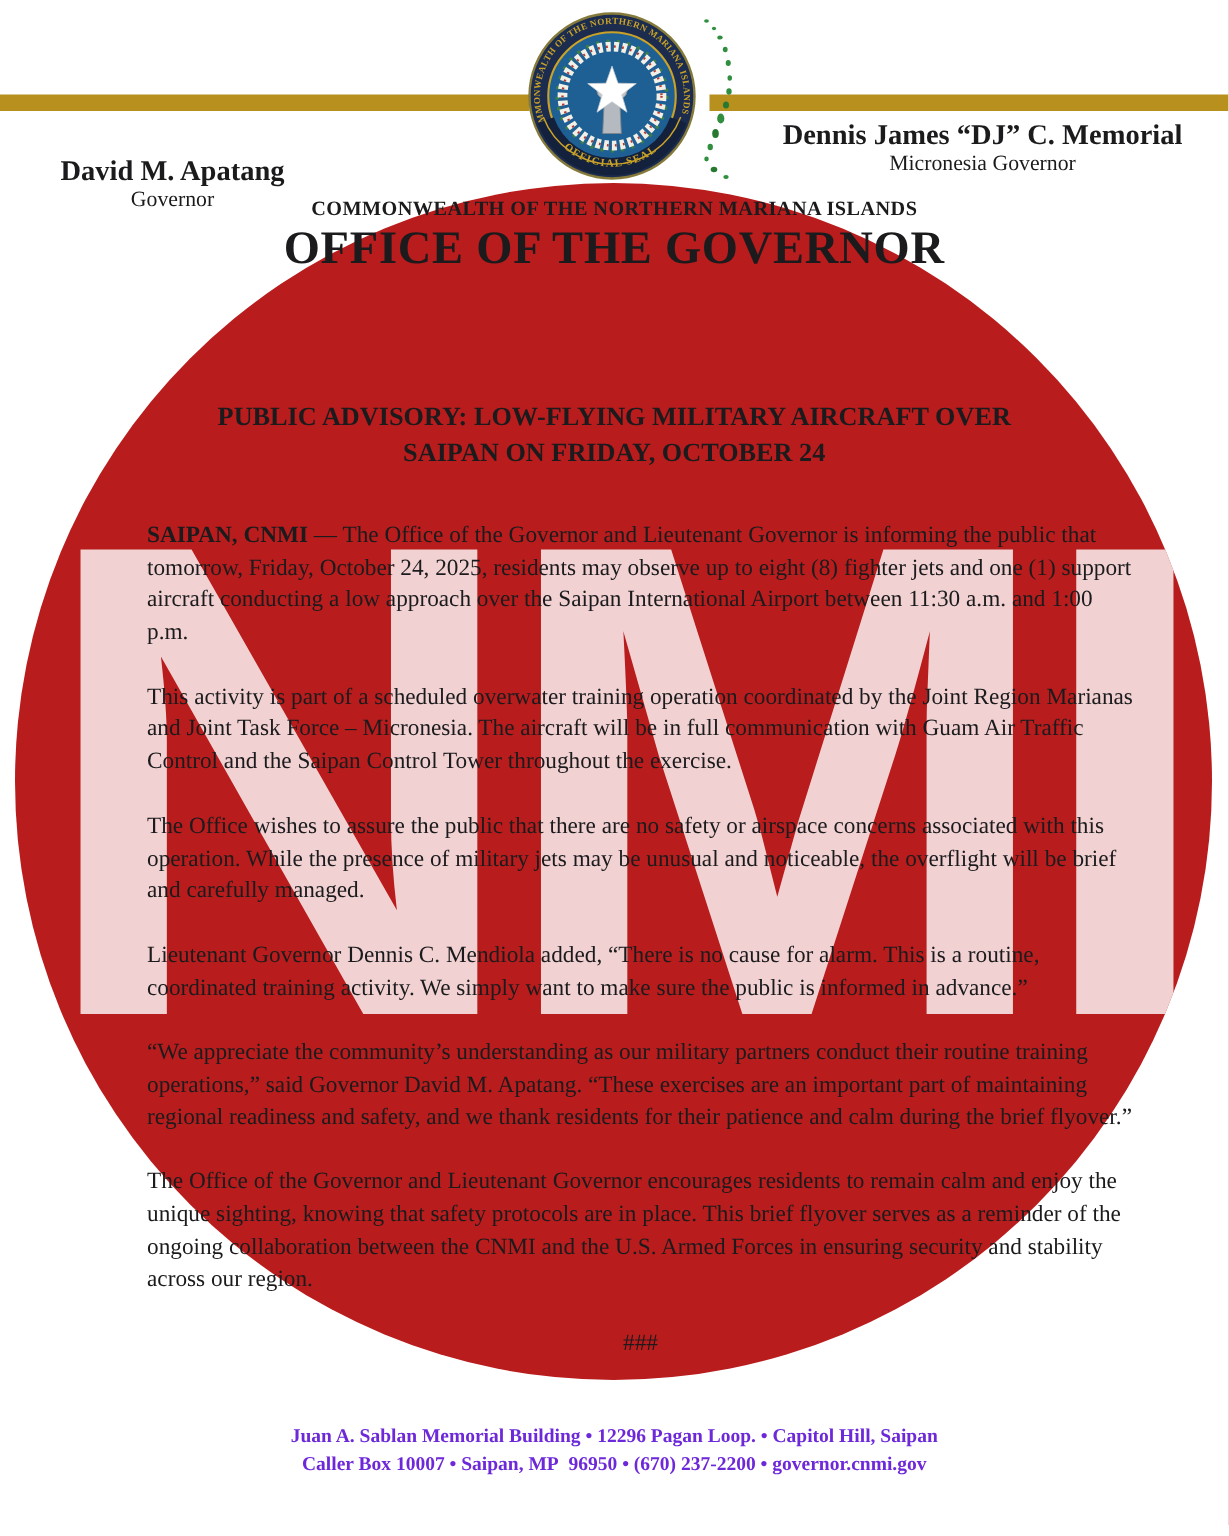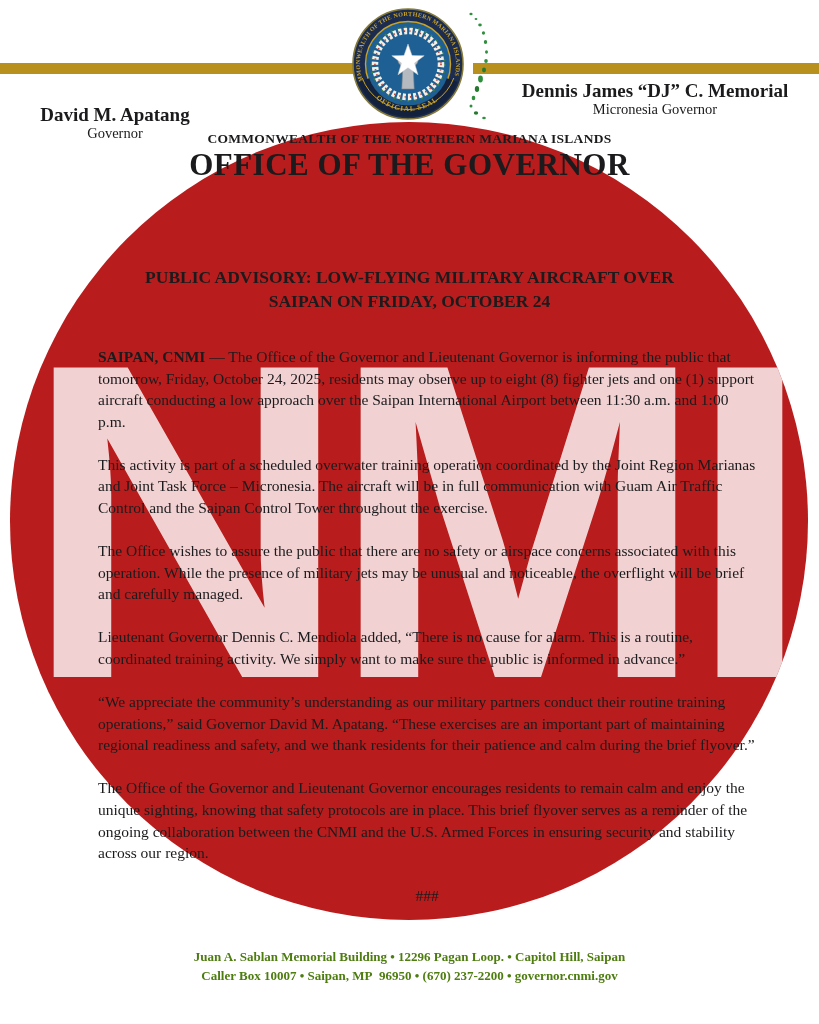--- a/index.html
+++ b/index.html
@@ -53,21 +53,21 @@
   .adv-title{position:absolute;top:266px;left:0;width:100%;text-align:center;
     font-weight:bold;font-size:17.5px;line-height:23.5px;}
   
   .body-text{position:absolute;top:346px;left:98px;width:658px;
     font-size:15.5px;line-height:21.6px;}
   .body-text p{margin:0 0 21.5px 0;}
   .lead-bold{font-weight:bold;}
   .end-mark{text-align:center;margin-top:14px;font-size:15.5px;}
   
   .footer{position:absolute;top:948px;left:0;width:100%;text-align:center;
-    font-weight:bold;font-size:13px;line-height:18.5px;color:#4d7c0f;}
+    font-weight:bold;font-size:13px;line-height:18.5px;color:#6d28d9;}
   .footer-line{white-space:pre-wrap;}
 </style>
 </head>
 <body>
 
 <div class="page">
 
   <div class="wm-circle">
     <div class="wm-text">NMI</div>
   </div>

